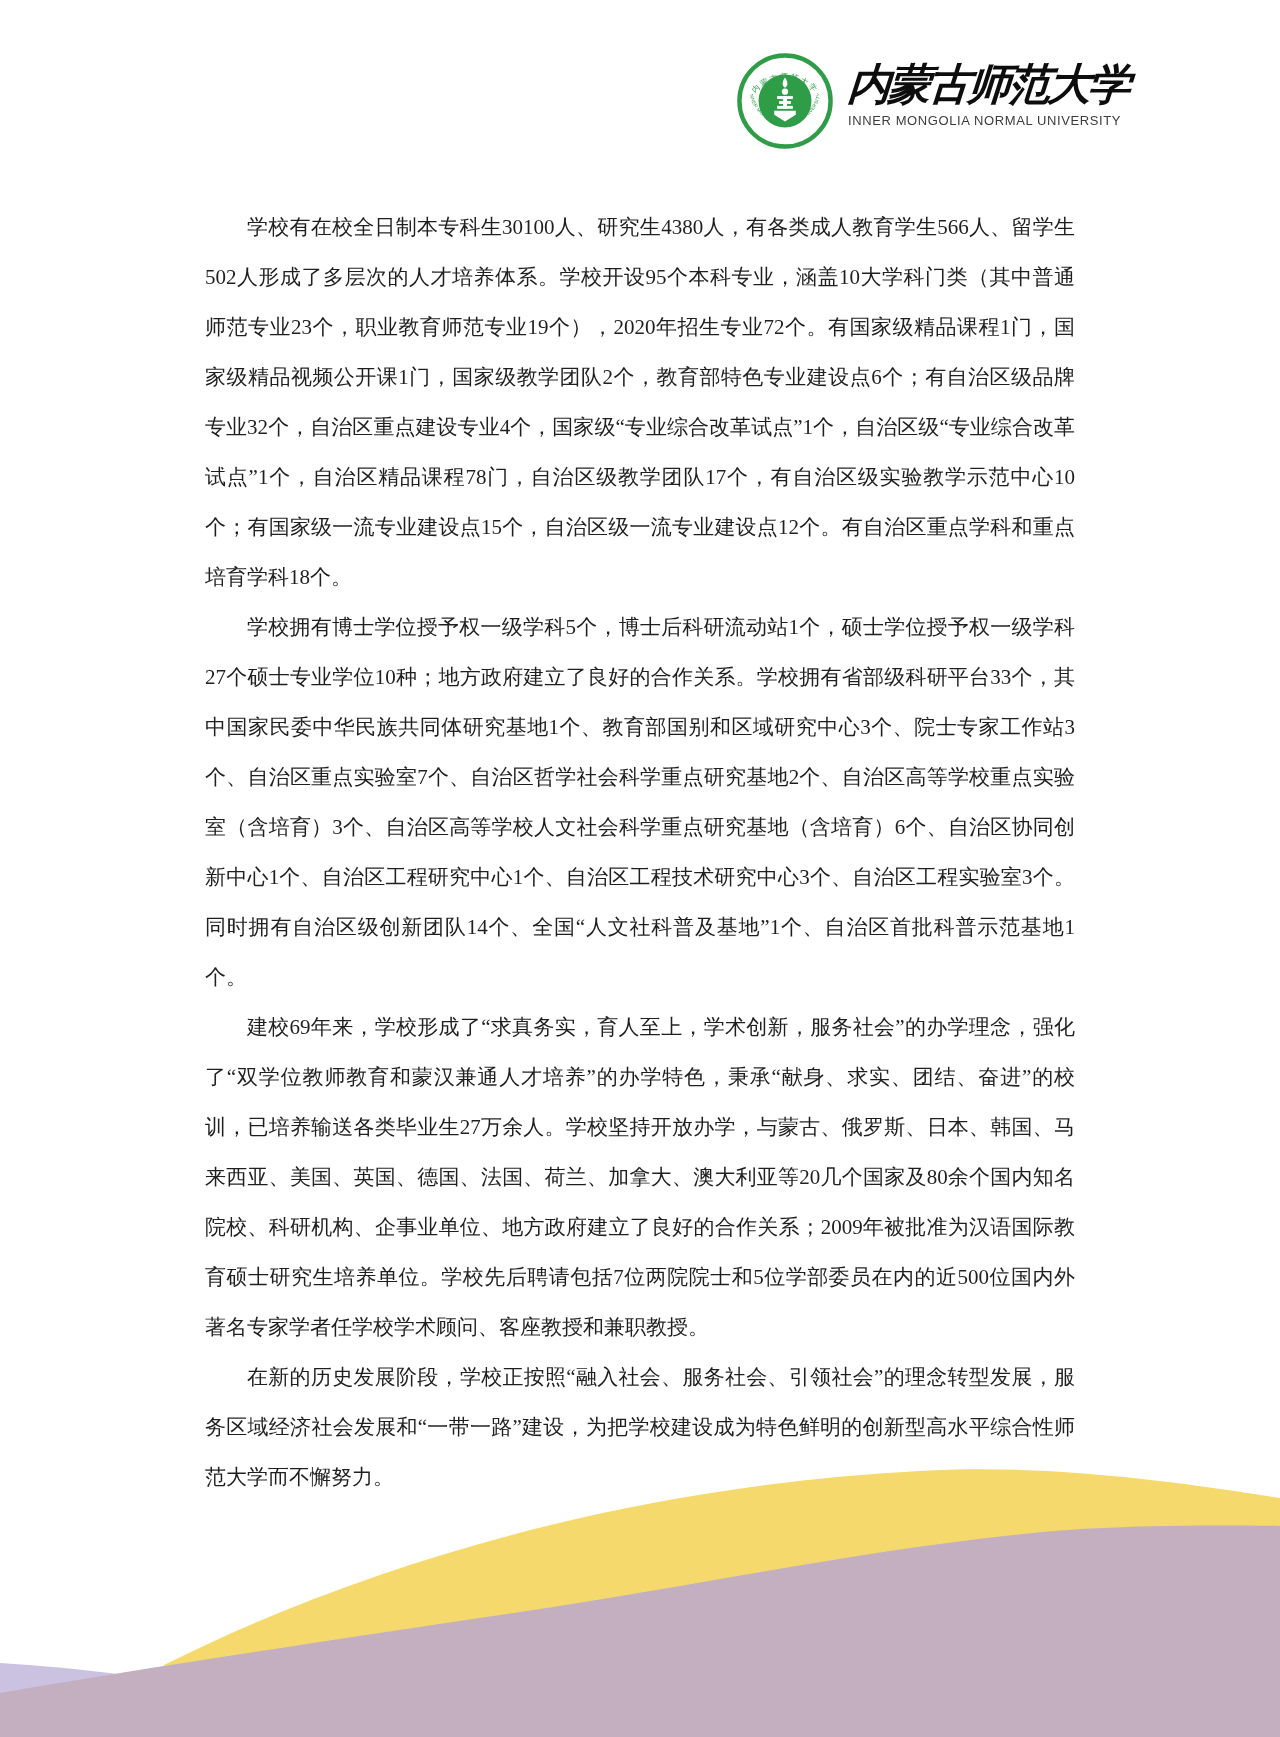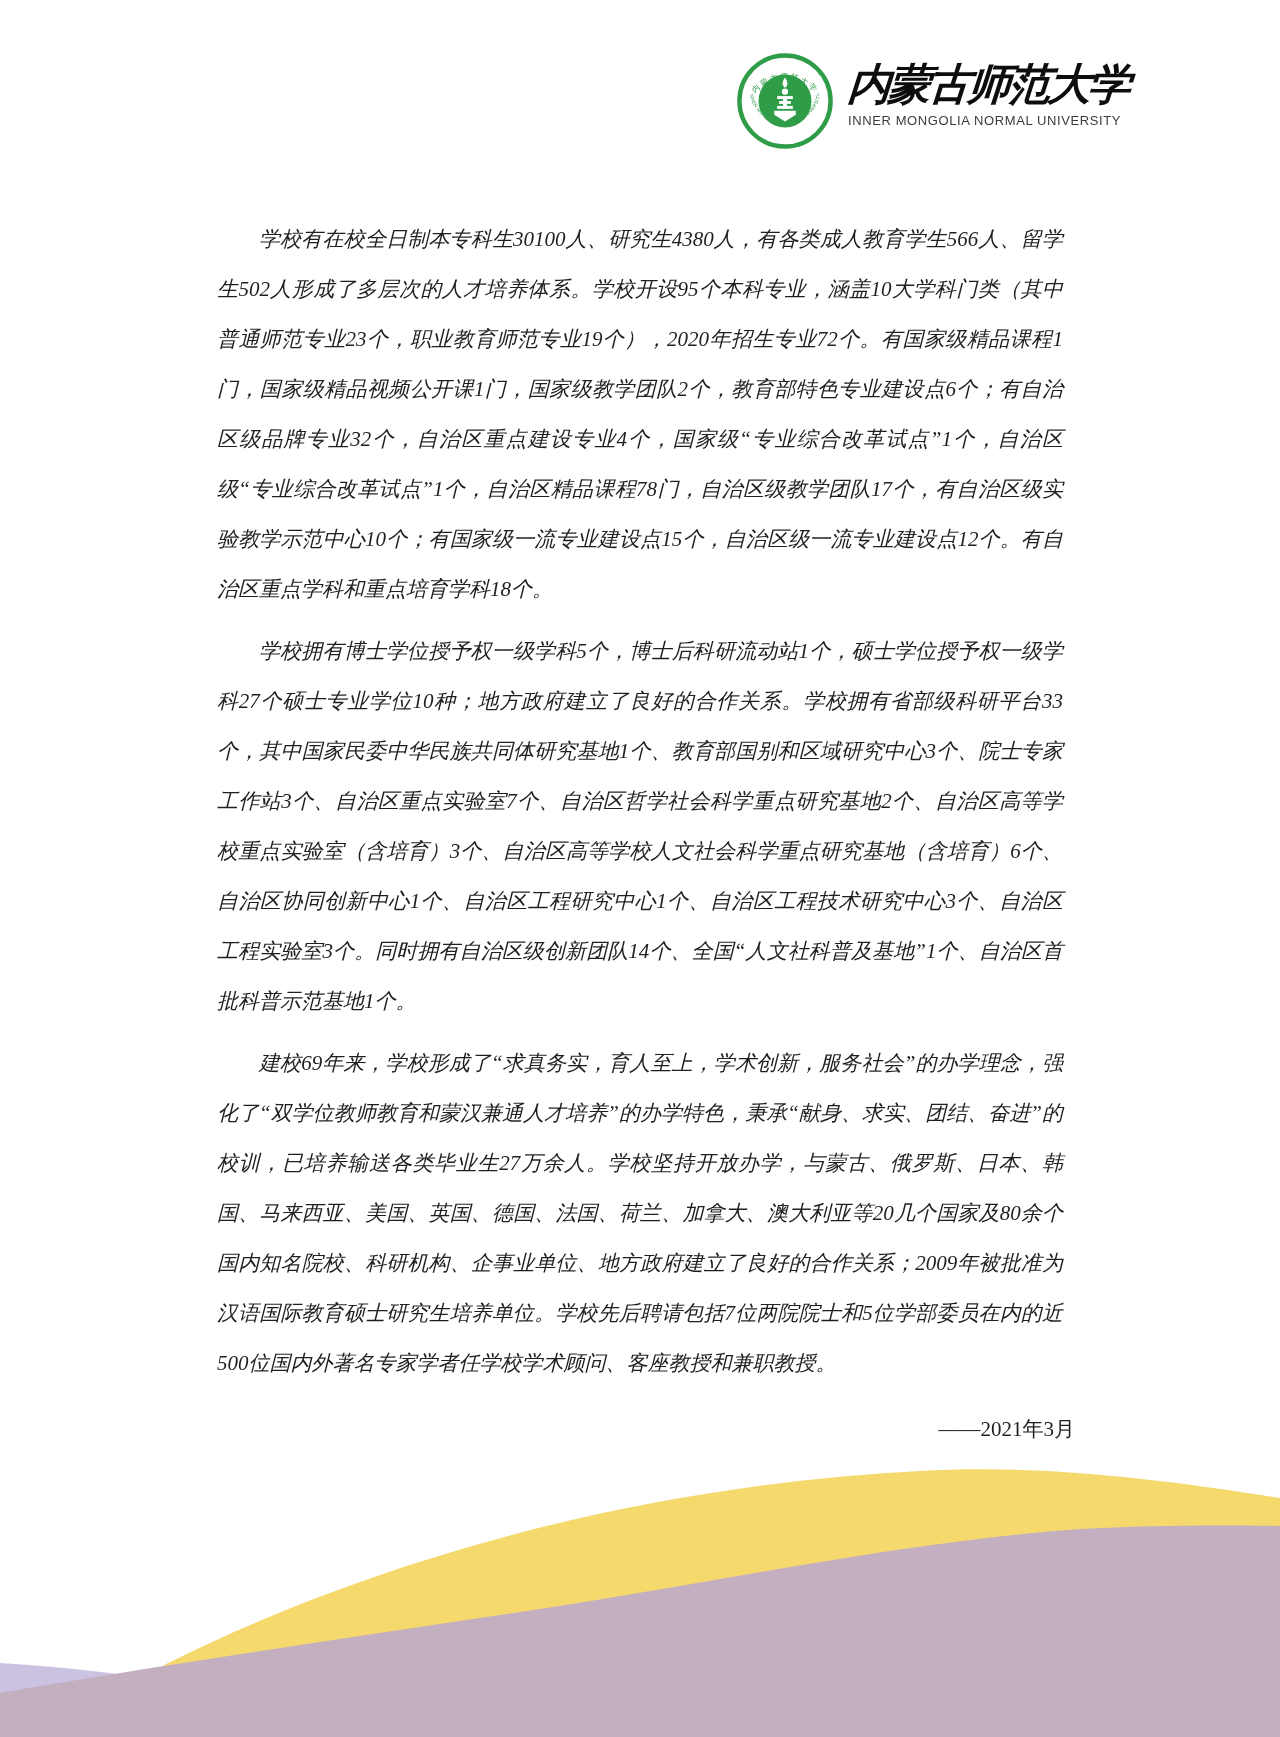--- a/index.html
+++ b/index.html
@@ -31,23 +31,22 @@
     font-size:13px;letter-spacing:0.6px;
     color:#3c3c3c;white-space:nowrap;
   }
   
   .doc-body{
     position:absolute;left:205px;top:202px;width:870px;
     font-size:21px;line-height:50px;color:#1f1f1f;
     text-align:justify;
   }
   .doc-body p{
-    margin:12px;
+    margin:0;
     text-indent:2em;
-    font-style:italic;
   }
   .signature{
     margin-top:16px;
     text-align:right;
     font-size:21px;line-height:50px;color:#1f1f1f;
   }
   
   .waves{
     position:absolute;left:0;bottom:0;width:1280px;height:345px;
     display:block;
@@ -90,20 +89,21 @@
     <div class="logo-text">
       <div class="uni-zh">内蒙古师范大学</div>
       <div class="uni-en">INNER MONGOLIA NORMAL UNIVERSITY</div>
     </div>
   </div>
 
   <div class="doc-body">
     <p>学校有在校全日制本专科生30100人、研究生4380人，有各类成人教育学生566人、留学生502人形成了多层次的人才培养体系。学校开设95个本科专业，涵盖10大学科门类（其中普通师范专业23个，职业教育师范专业19个），2020年招生专业72个。有国家级精品课程1门，国家级精品视频公开课1门，国家级教学团队2个，教育部特色专业建设点6个；有自治区级品牌专业32个，自治区重点建设专业4个，国家级“专业综合改革试点”1个，自治区级“专业综合改革试点”1个，自治区精品课程78门，自治区级教学团队17个，有自治区级实验教学示范中心10个；有国家级一流专业建设点15个，自治区级一流专业建设点12个。有自治区重点学科和重点培育学科18个。</p>
     <p>学校拥有博士学位授予权一级学科5个，博士后科研流动站1个，硕士学位授予权一级学科27个硕士专业学位10种；地方政府建立了良好的合作关系。学校拥有省部级科研平台33个，其中国家民委中华民族共同体研究基地1个、教育部国别和区域研究中心3个、院士专家工作站3个、自治区重点实验室7个、自治区哲学社会科学重点研究基地2个、自治区高等学校重点实验室（含培育）3个、自治区高等学校人文社会科学重点研究基地（含培育）6个、自治区协同创新中心1个、自治区工程研究中心1个、自治区工程技术研究中心3个、自治区工程实验室3个。同时拥有自治区级创新团队14个、全国“人文社科普及基地”1个、自治区首批科普示范基地1个。</p>
     <p>建校69年来，学校形成了“求真务实，育人至上，学术创新，服务社会”的办学理念，强化了“双学位教师教育和蒙汉兼通人才培养”的办学特色，秉承“献身、求实、团结、奋进”的校训，已培养输送各类毕业生27万余人。学校坚持开放办学，与蒙古、俄罗斯、日本、韩国、马来西亚、美国、英国、德国、法国、荷兰、加拿大、澳大利亚等20几个国家及80余个国内知名院校、科研机构、企事业单位、地方政府建立了良好的合作关系；2009年被批准为汉语国际教育硕士研究生培养单位。学校先后聘请包括7位两院院士和5位学部委员在内的近500位国内外著名专家学者任学校学术顾问、客座教授和兼职教授。</p>
+    <p>在新的历史发展阶段，学校正按照“融入社会、服务社会、引领社会”的理念转型发展，服务区域经济社会发展和“一带一路”建设，为把学校建设成为特色鲜明的创新型高水平综合性师范大学而不懈努力。</p>
     <div class="signature">——2021年3月</div>
   </div>
 
   <svg class="waves" viewBox="0 0 1280 345" preserveAspectRatio="none" aria-hidden="true">
     <path id="wave-lavender" d="M0,271 C120,278 260,300 430,345 L0,345 Z" fill="#cbc2e2"></path>
     <path id="wave-yellow" d="M164,273 C360,175 620,95 920,79 C1050,71 1190,92 1280,106 L1280,345 L164,345 Z" fill="#f5d96d"></path>
     <path id="wave-mauve" d="M0,301 C150,275 320,250 520,220 C720,190 900,150 1080,137 C1150,133 1220,133 1280,134 L1280,345 L0,345 Z" fill="#c4afc1"></path>
   </svg>
 
 </div>

